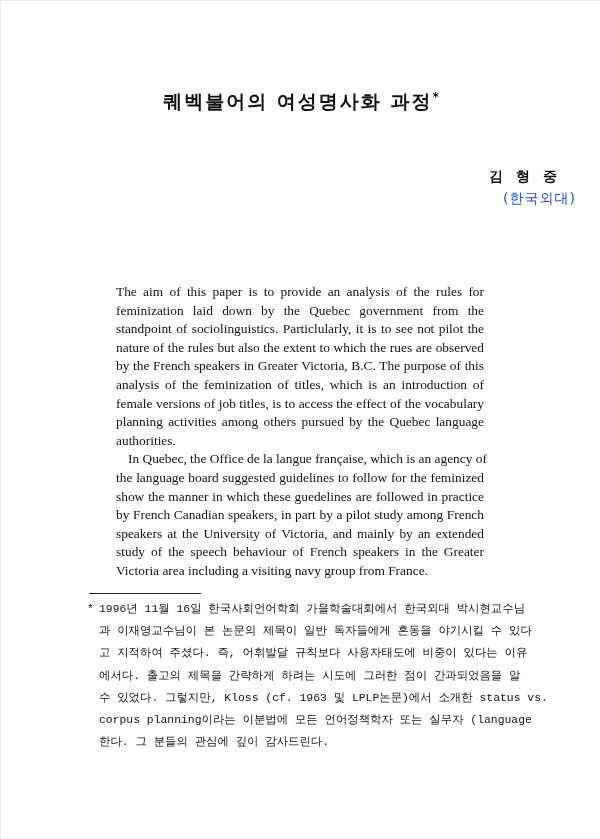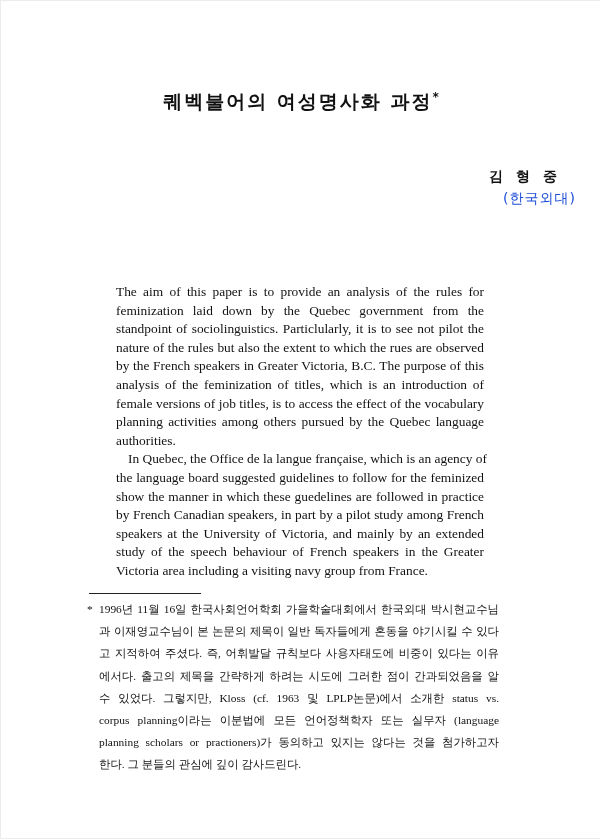--- a/index.html
+++ b/index.html
@@ -100,21 +100,21 @@
       left: 88px;
       width: 112px;
       height: 0;
       border-top: 1px solid #222;
     }
     .footnote {
       position: absolute;
       top: 597px;
       left: 86px;
       width: 412px;
-      font-family: Liberation Serif, serif;
+      font-family: Liberation Mono, monospace;
       font-size: 11.4px;
       line-height: 22.2px;
       color: #111;
     }
     .footnote .line {
       display: block;
       white-space: nowrap;
       text-align: justify;
       text-align-last: justify;
       height: 22.2px;
@@ -169,17 +169,16 @@
 
   <div class="rule"></div>
 
   <div class="footnote">
     <span class="line first"><span class="star">*</span><span>1996년 11월 16일 한국사회언어학회 가을학술대회에서 한국외대 박시현교수님</span></span>
     <span class="line">과 이재영교수님이 본 논문의 제목이 일반 독자들에게 혼동을 야기시킬 수 있다</span>
     <span class="line">고 지적하여 주셨다. 즉, 어휘발달 규칙보다 사용자태도에 비중이 있다는 이유</span>
     <span class="line">에서다. 출고의 제목을 간략하게 하려는 시도에 그러한 점이 간과되었음을 알</span>
     <span class="line">수 있었다. 그렇지만, Kloss (cf. 1963 및 LPLP논문)에서 소개한 status vs.</span>
     <span class="line">corpus planning이라는 이분법에 모든 언어정책학자 또는 실무자 (language</span>
-    <span class="line">planning scholars or practioners)가 동의하고 있지는 않다는 것을 첨가하고자</span>
     <span class="line last">한다. 그 분들의 관심에 깊이 감사드린다.</span>
   </div>
 
 </div>
 
 </body></html>

